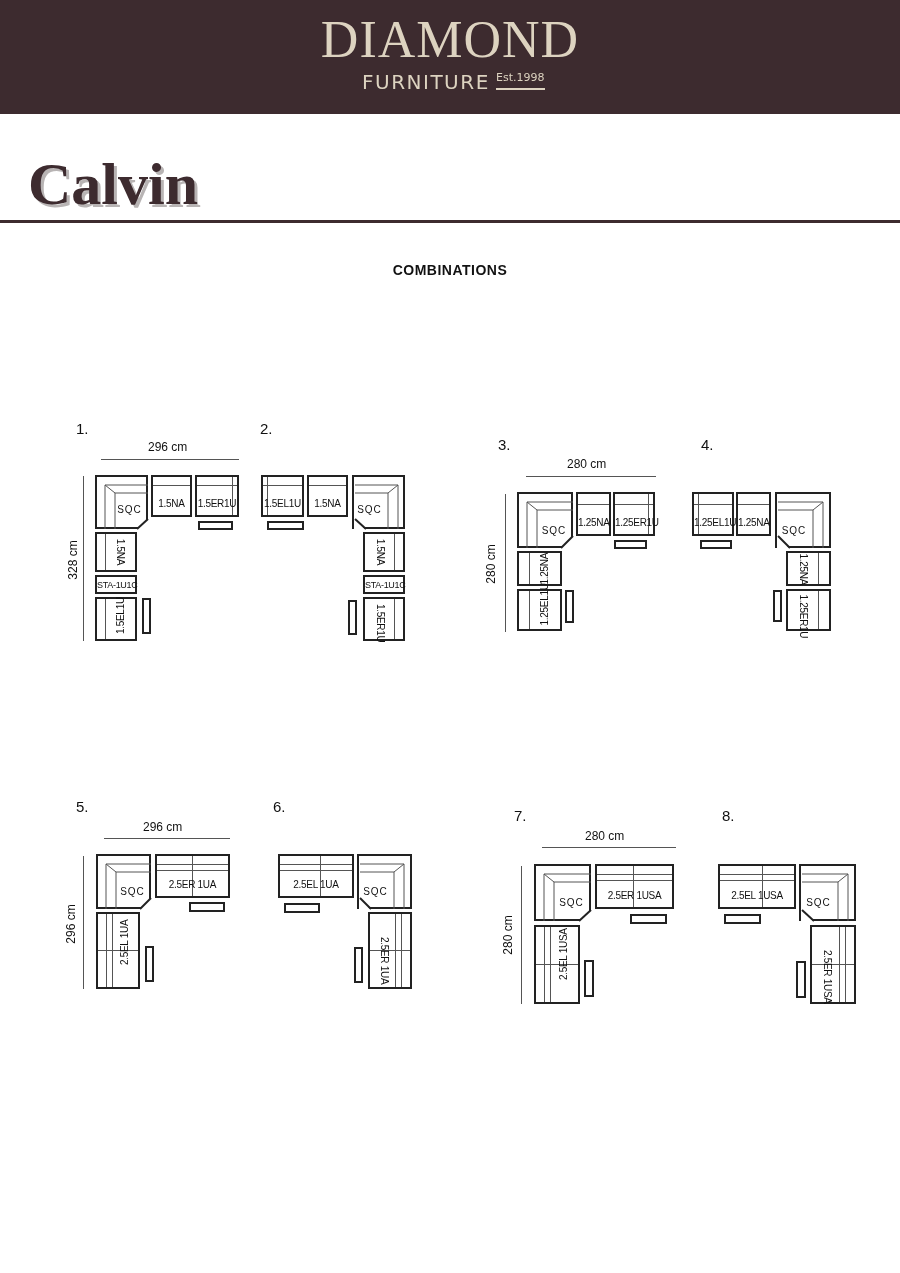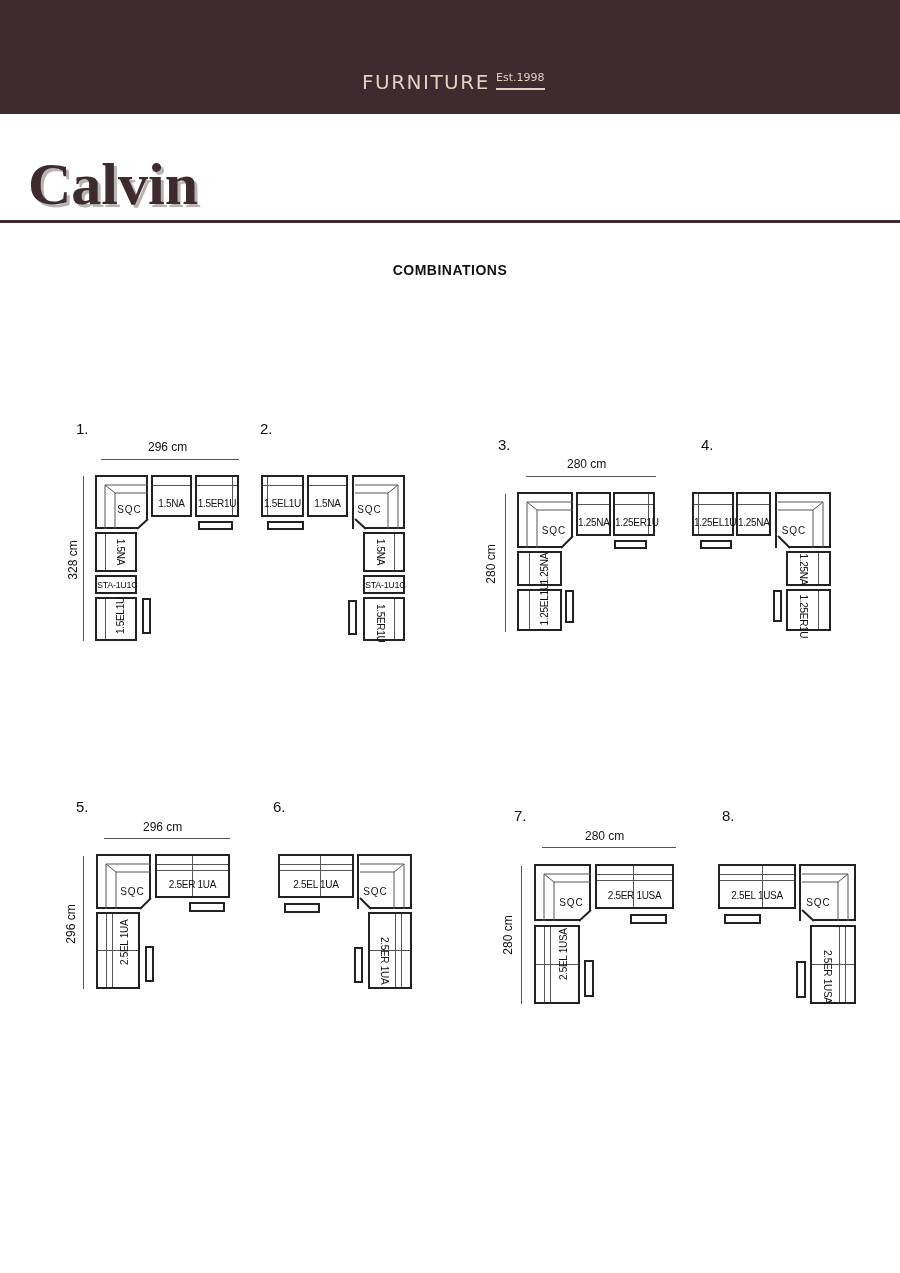--- a/index.html
+++ b/index.html
@@ -22,20 +22,21 @@
   .mod .lbl { position: absolute; left: 0; right: 0; top: 50%; transform: translateY(-50%); text-align: center; font-size: 10px; color: #111; white-space: nowrap; letter-spacing: -0.3px; }
   .mod.rot .lbl { transform: translateY(-50%) rotate(90deg); }
   .mod.rotl .lbl { transform: translateY(-50%) rotate(-90deg); }
   .corner svg { position: absolute; left: 0; top: 0; }
   .ottoman { position: absolute; border: 2px solid #222; box-sizing: border-box; background: #fff; }
 </style>
 </head>
 <body>
 
 <div class="header">
+  <div class="brand">DIAMOND</div>
   <div class="brand-sub">FURNITURE</div>
   <div class="brand-est">Est.1998</div>
 </div>
 
 <div class="product-title">Calvin</div>
 <div class="rule"></div>
 <div class="section-heading">COMBINATIONS</div>
 
 <div>
   <div class="num" style="left:76px;top:420px;">1.</div>

